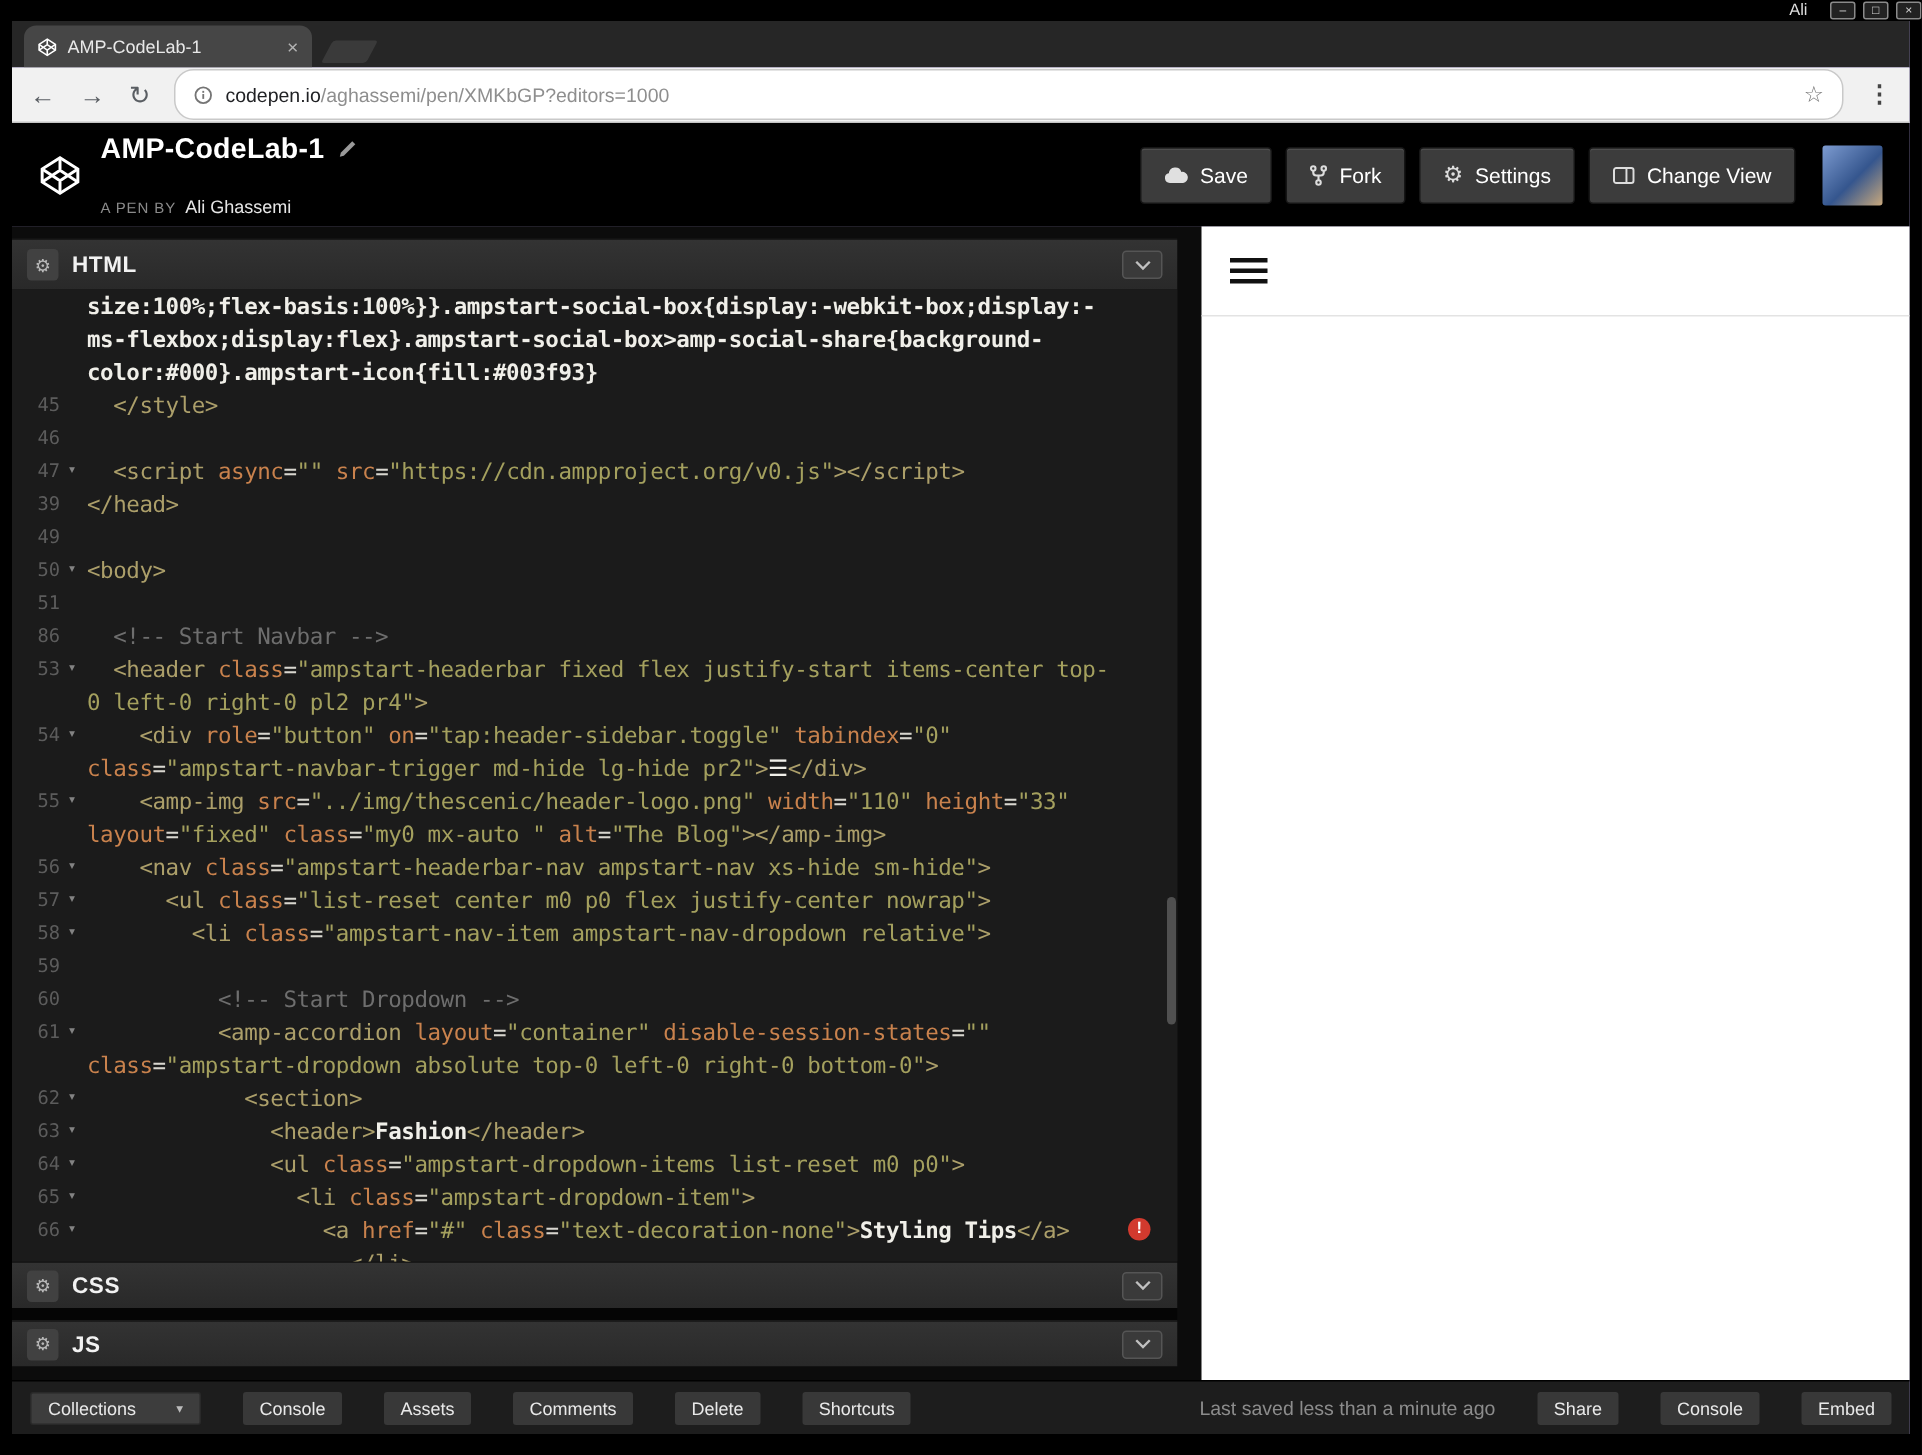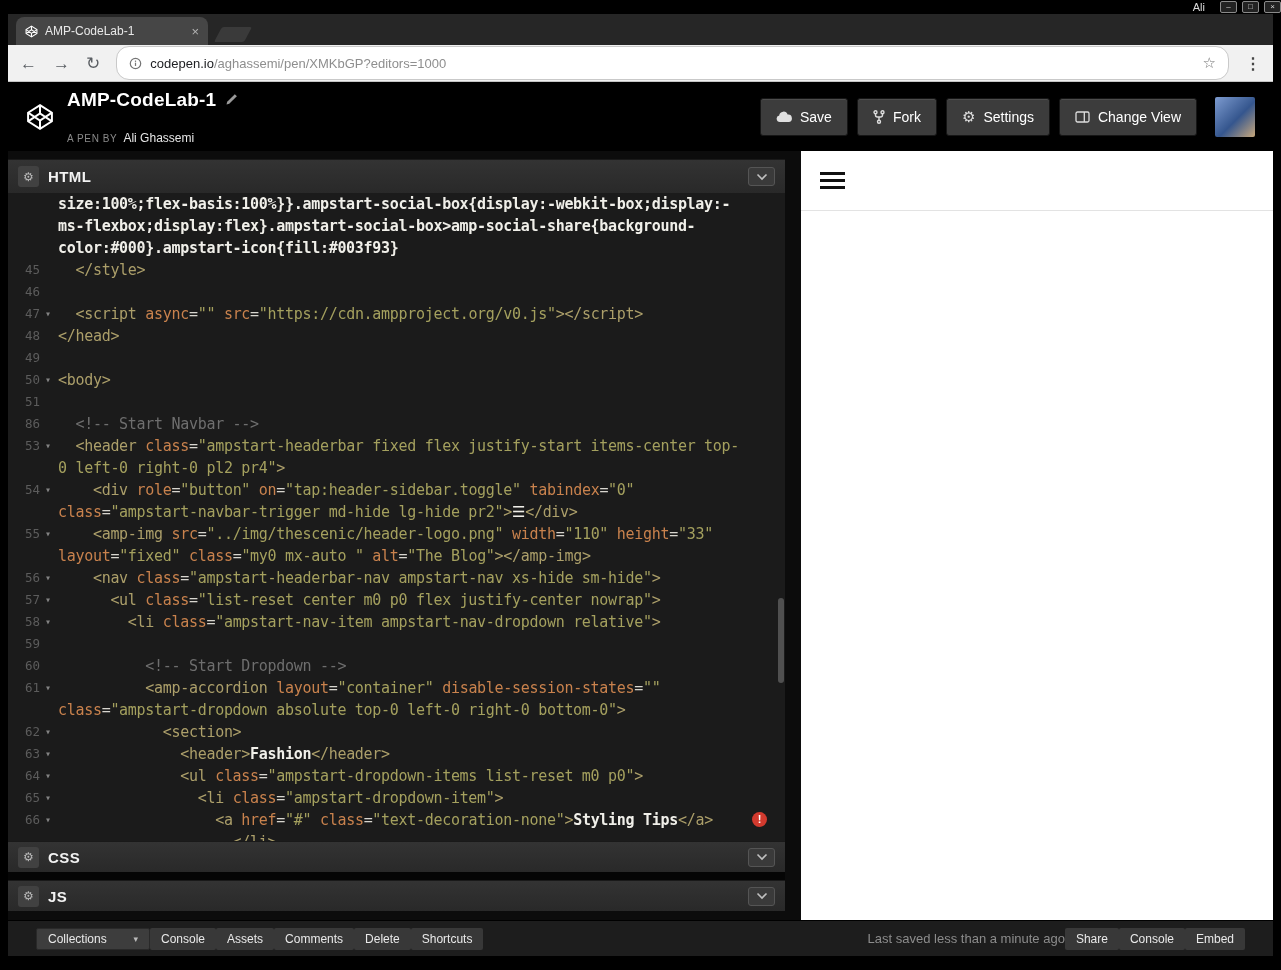--- a/index.html
+++ b/index.html
@@ -78,21 +78,21 @@
 
   .pane-gutter{width:16px;background:#0c0c0c;flex:none;}
 
   
   .preview{flex:1;background:#fff;display:flex;flex-direction:column;min-width:0;}
   .amp-header{height:60px;border-bottom:1px solid #e3e3e3;display:flex;align-items:center;padding-left:19px;flex:none;}
   .hamburger{width:25px;}
   .hamburger i{display:block;height:3px;background:#111;margin:4px 0;}
 
   
-  .bottombar{height:36px;background:#1d1d1d;border-top:1px solid #000;display:flex;align-items:center;padding:0 28px;gap:0;flex:none;}
+  .bottombar{height:36px;background:#1d1d1d;border-top:1px solid #000;display:flex;align-items:center;padding:0 12px;gap:28px;flex:none;}
   .bb-btn{background:#383838;color:#e9e9e9;font-size:12px;height:22px;display:flex;align-items:center;padding:0 11px;border-radius:2px;white-space:nowrap;}
   .bb-collections{width:114px;justify-content:space-between;background:#3d3d3d;border:1px solid #292929;}
   .bb-caret{font-size:9px;color:#bbb;}
   .bb-status{margin-left:auto;color:#8c8c8c;font-size:13px;}
 </style>
 </head>
 <body>
 
 <div class="desktop-top">
   <span class="desktop-user">Ali</span>
@@ -211,21 +211,21 @@
       </div>
 
       <div class="code-area">
         <div>
             <div class="code-row"><span class="gut"><span class="ln"></span><span class="fold"></span></span><span class="cl"><span class="tk-p">size:100%;flex-basis:100%}}.ampstart-social-box{display:-webkit-box;display:-</span></span></div>
             <div class="code-row"><span class="gut"><span class="ln"></span><span class="fold"></span></span><span class="cl"><span class="tk-p">ms-flexbox;display:flex}.ampstart-social-box&gt;amp-social-share{background-</span></span></div>
             <div class="code-row"><span class="gut"><span class="ln"></span><span class="fold"></span></span><span class="cl"><span class="tk-p">color:#000}.ampstart-icon{fill:#003f93}</span></span></div>
             <div class="code-row"><span class="gut"><span class="ln">45</span><span class="fold"></span></span><span class="cl"><span class="tk-t">  &lt;/style&gt;</span></span></div>
             <div class="code-row"><span class="gut"><span class="ln">46</span><span class="fold"></span></span><span class="cl"></span></div>
             <div class="code-row"><span class="gut"><span class="ln">47</span><span class="fold">▾</span></span><span class="cl"><span class="tk-t">  &lt;script </span><span class="tk-a">async</span><span class="tk-w">=</span><span class="tk-s">""</span><span class="tk-w"> </span><span class="tk-a">src</span><span class="tk-w">=</span><span class="tk-s">"https://cdn.ampproject.org/v0.js"</span><span class="tk-t">&gt;&lt;/script&gt;</span></span></div>
-            <div class="code-row"><span class="gut"><span class="ln">48</span><span class="fold"></span></span><span class="cl"><span class="tk-t">&lt;/head&gt;</span></span></div>
+            <div class="code-row"><span class="gut"><span class="ln">39</span><span class="fold"></span></span><span class="cl"><span class="tk-t">&lt;/head&gt;</span></span></div>
             <div class="code-row"><span class="gut"><span class="ln">49</span><span class="fold"></span></span><span class="cl"></span></div>
             <div class="code-row"><span class="gut"><span class="ln">50</span><span class="fold">▾</span></span><span class="cl"><span class="tk-t">&lt;body&gt;</span></span></div>
             <div class="code-row"><span class="gut"><span class="ln">51</span><span class="fold"></span></span><span class="cl"></span></div>
             <div class="code-row"><span class="gut"><span class="ln">86</span><span class="fold"></span></span><span class="cl"><span class="tk-c">  &lt;!-- Start Navbar --&gt;</span></span></div>
             <div class="code-row"><span class="gut"><span class="ln">53</span><span class="fold">▾</span></span><span class="cl"><span class="tk-t">  &lt;header </span><span class="tk-a">class</span><span class="tk-w">=</span><span class="tk-s">"ampstart-headerbar fixed flex justify-start items-center top-</span></span></div>
             <div class="code-row"><span class="gut"><span class="ln"></span><span class="fold"></span></span><span class="cl"><span class="tk-s">0 left-0 right-0 pl2 pr4"</span><span class="tk-t">&gt;</span></span></div>
             <div class="code-row"><span class="gut"><span class="ln">54</span><span class="fold">▾</span></span><span class="cl"><span class="tk-t">    &lt;div </span><span class="tk-a">role</span><span class="tk-w">=</span><span class="tk-s">"button"</span><span class="tk-w"> </span><span class="tk-a">on</span><span class="tk-w">=</span><span class="tk-s">"tap:header-sidebar.toggle"</span><span class="tk-w"> </span><span class="tk-a">tabindex</span><span class="tk-w">=</span><span class="tk-s">"0"</span></span></div>
             <div class="code-row"><span class="gut"><span class="ln"></span><span class="fold"></span></span><span class="cl"><span class="tk-a">class</span><span class="tk-w">=</span><span class="tk-s">"ampstart-navbar-trigger md-hide lg-hide pr2"</span><span class="tk-t">&gt;</span><span class="tk-p">☰</span><span class="tk-t">&lt;/div&gt;</span></span></div>
             <div class="code-row"><span class="gut"><span class="ln">55</span><span class="fold">▾</span></span><span class="cl"><span class="tk-t">    &lt;amp-img </span><span class="tk-a">src</span><span class="tk-w">=</span><span class="tk-s">"../img/thescenic/header-logo.png"</span><span class="tk-w"> </span><span class="tk-a">width</span><span class="tk-w">=</span><span class="tk-s">"110"</span><span class="tk-w"> </span><span class="tk-a">height</span><span class="tk-w">=</span><span class="tk-s">"33"</span></span></div>
             <div class="code-row"><span class="gut"><span class="ln"></span><span class="fold"></span></span><span class="cl"><span class="tk-a">layout</span><span class="tk-w">=</span><span class="tk-s">"fixed"</span><span class="tk-w"> </span><span class="tk-a">class</span><span class="tk-w">=</span><span class="tk-s">"my0 mx-auto "</span><span class="tk-w"> </span><span class="tk-a">alt</span><span class="tk-w">=</span><span class="tk-s">"The Blog"</span><span class="tk-t">&gt;&lt;/amp-img&gt;</span></span></div>

